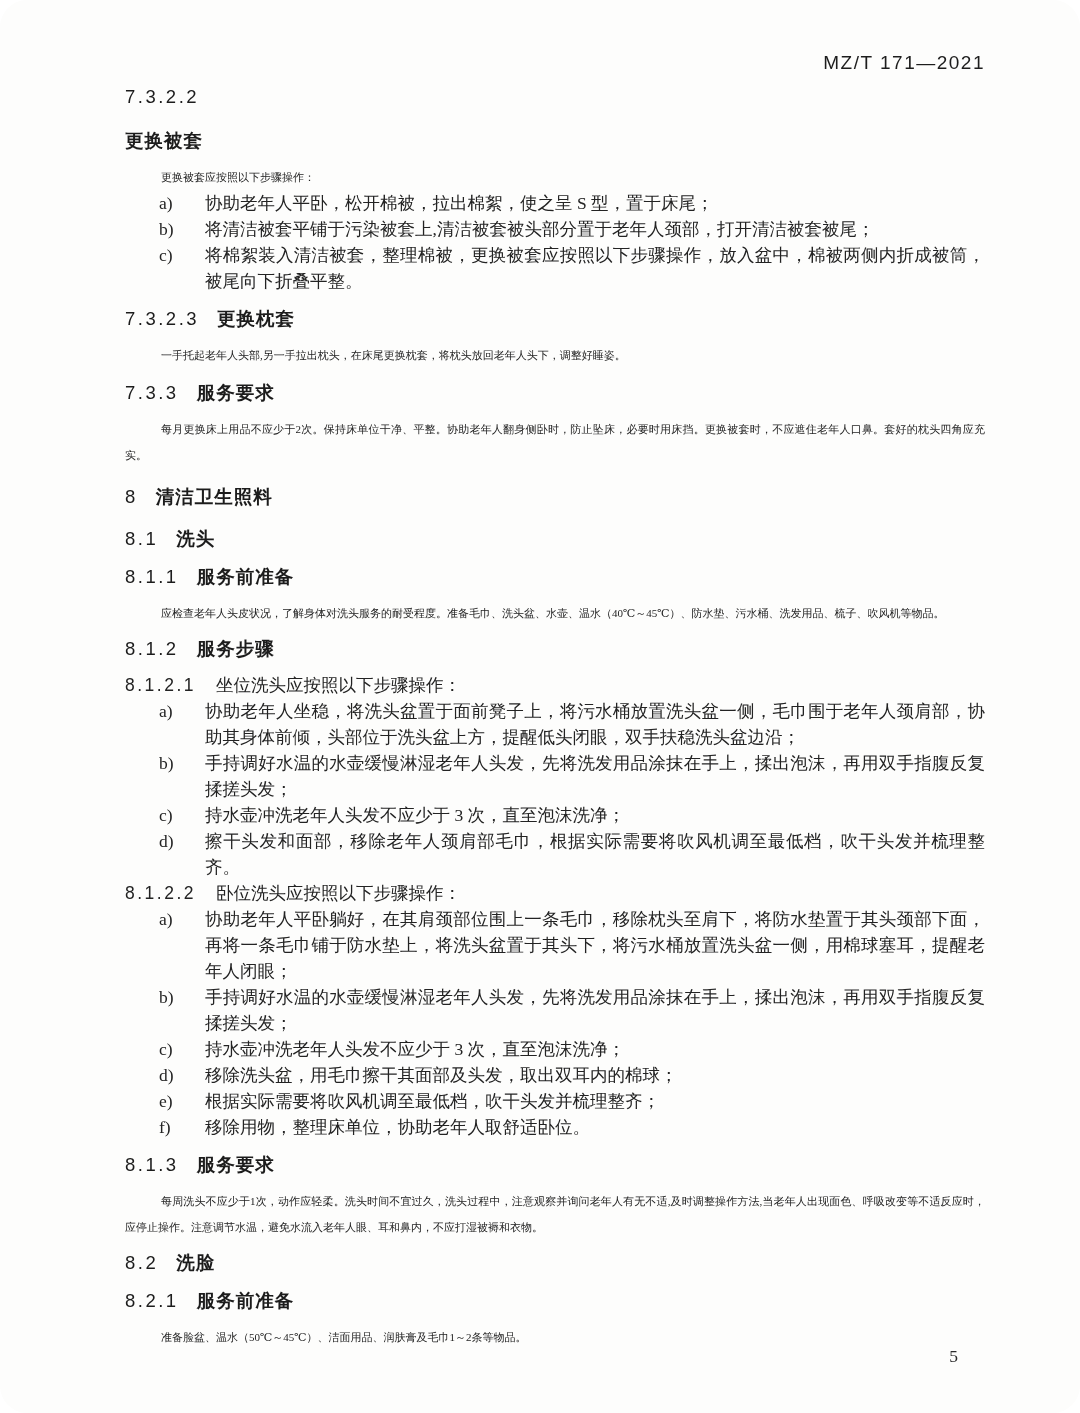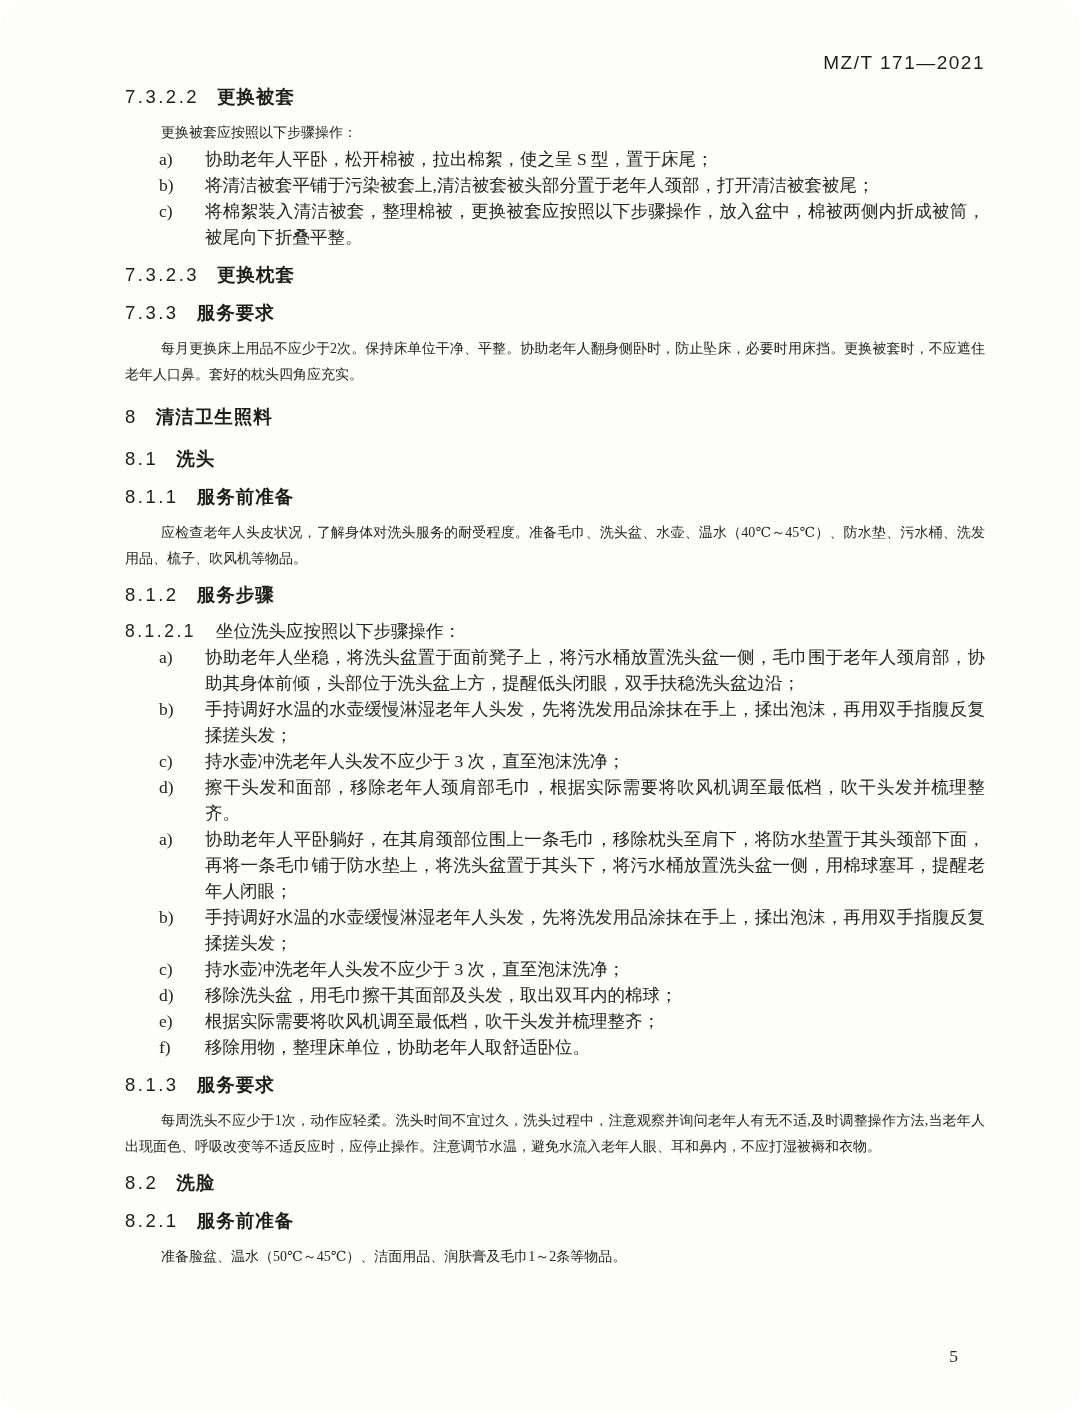--- a/index.html
+++ b/index.html
@@ -32,27 +32,27 @@
     align-items: baseline;
     gap: 18px;
     font-family: "Liberation Sans", "DejaVu Sans", sans-serif;
     font-size: 18.5px;
     line-height: 26px;
     color: #1c1c1c;
     margin: 12px 0 10px;
   }
   .heading .hnum { font-weight: 400; letter-spacing: 2.5px; }
   .heading .htitle { font-weight: 700; letter-spacing: 1px; }
-  .heading.first { margin-top: 0; }
+  .heading.first { margin-top: 0; flex-direction: column; }
   .heading.chapter { margin: 16px 0 16px; }
   .heading.tight-top { margin-top: 12px; }
   .heading.mt10 { margin-top: 10px; }
   .heading.mt6 { }
   .para {
-    font-size: 14px;
+    font-size: 11px;
     line-height: 26px;
     text-align: justify;
     margin: 0;
   }
   .para.indent { text-indent: 36px; }
   .runin {
     display: flex;
     gap: 20px;
     font-size: 17.5px;
     line-height: 26px;
@@ -103,20 +103,21 @@
     <div class="list-item">
       <span class="li-label">c)</span>
       <span class="li-text">将棉絮装入清洁被套，整理棉被，更换被套应按照以下步骤操作，放入盆中，棉被两侧内折成被筒，被尾向下折叠平整。</span>
     </div>
   </div>
 
   <div class="heading">
     <span class="hnum">7.3.2.3</span>
     <span class="htitle">更换枕套</span>
   </div>
+  <p class="para indent">一手托起老年人头部,另一手拉出枕头，在床尾更换枕套，将枕头放回老年人头下，调整好睡姿。</p>
 
   <div class="heading">
     <span class="hnum">7.3.3</span>
     <span class="htitle">服务要求</span>
   </div>
   <p class="para indent">每月更换床上用品不应少于2次。保持床单位干净、平整。协助老年人翻身侧卧时，防止坠床，必要时用床挡。更换被套时，不应遮住老年人口鼻。套好的枕头四角应充实。</p>
 
   <div class="heading chapter">
     <span class="hnum">8</span>
     <span class="htitle">清洁卫生照料</span>
@@ -154,20 +155,24 @@
     <div class="list-item">
       <span class="li-label">c)</span>
       <span class="li-text">持水壶冲洗老年人头发不应少于 3 次，直至泡沫洗净；</span>
     </div>
     <div class="list-item">
       <span class="li-label">d)</span>
       <span class="li-text">擦干头发和面部，移除老年人颈肩部毛巾，根据实际需要将吹风机调至最低档，吹干头发并梳理整齐。</span>
     </div>
   </div>
 
+  <div class="runin">
+    <span class="rnum">8.1.2.2</span>
+    <span class="rtext">卧位洗头应按照以下步骤操作：</span>
+  </div>
   <div>
     <div class="list-item">
       <span class="li-label">a)</span>
       <span class="li-text">协助老年人平卧躺好，在其肩颈部位围上一条毛巾，移除枕头至肩下，将防水垫置于其头颈部下面，再将一条毛巾铺于防水垫上，将洗头盆置于其头下，将污水桶放置洗头盆一侧，用棉球塞耳，提醒老年人闭眼；</span>
     </div>
     <div class="list-item">
       <span class="li-label">b)</span>
       <span class="li-text">手持调好水温的水壶缓慢淋湿老年人头发，先将洗发用品涂抹在手上，揉出泡沫，再用双手指腹反复揉搓头发；</span>
     </div>
     <div class="list-item">

